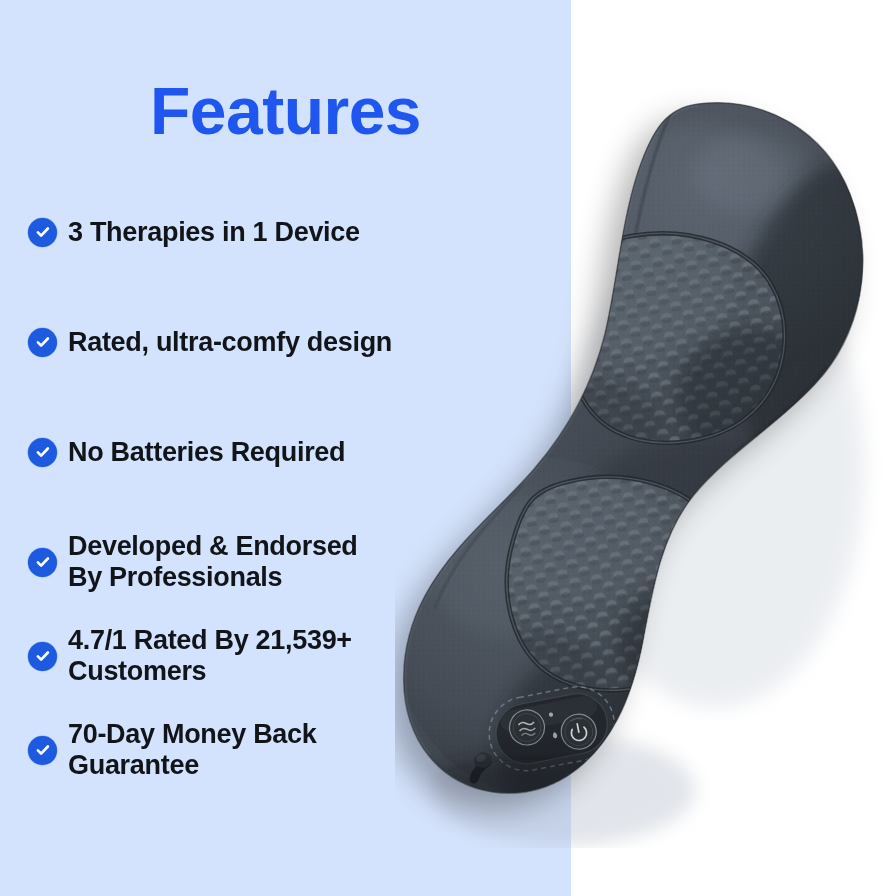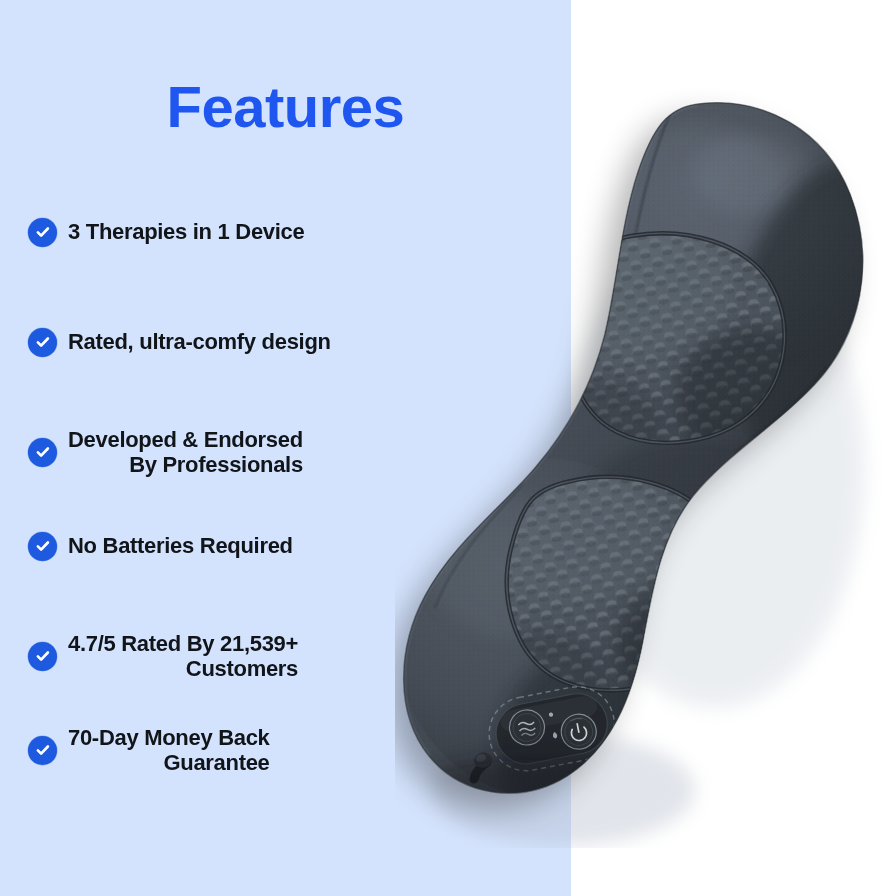--- a/index.html
+++ b/index.html
@@ -36,21 +36,21 @@
     height: 896px;
     background: #ffffff;
   }
 
   
   .heading {
     position: absolute;
     left: 0; top: 78px;
     width: 571px;
     text-align: center;
-    font-size: 58px;
+    font-size: 66px;
     font-weight: 800;
     letter-spacing: -0.5px;
     color: #1f56f0;
     line-height: 1;
     z-index: 6;
   }
 
   
   .feature-list {
     position: absolute;
@@ -79,27 +79,26 @@
     box-shadow: 0 0 0 0.5px rgba(20,70,190,0.35);
   }
   .check-badge svg {
     position: absolute;
     left: 50%;
     top: 50%;
     transform: translate(-50%,-50%);
     display: block;
   }
   .feature-text {
-    font-size: 22px;
+    font-size: 27px;
     font-weight: 800;
     color: #111418;
     line-height: 1.14;
     letter-spacing: -0.3px;
     white-space: pre-line;
-    text-align: right;
   }
 
   
   #product {
     position: absolute;
     left: 395px;
     top: 48px;
     width: 500px;
     height: 800px;
     z-index: 4;
@@ -393,46 +392,46 @@
 
     <div class="feature-item">
       <span class="check-badge">
         <svg width="17" height="17" viewBox="0 0 17 17">
           <path d="M3.4 8.9 L6.6 12.1 L13.4 5.0" fill="none" stroke="#ffffff" stroke-width="2.7" stroke-linecap="round" stroke-linejoin="round"></path>
         </svg>
       </span>
       <span class="feature-text">Rated, ultra-comfy design</span>
     </div>
 
+    <div class="feature-item">
+      <span class="check-badge">
+        <svg width="17" height="17" viewBox="0 0 17 17">
+          <path d="M3.4 8.9 L6.6 12.1 L13.4 5.0" fill="none" stroke="#ffffff" stroke-width="2.7" stroke-linecap="round" stroke-linejoin="round"></path>
+        </svg>
+      </span>
+      <span class="feature-text">No Batteries Required</span>
+    </div>
+
     <div class="feature-item two-line">
       <span class="check-badge">
         <svg width="17" height="17" viewBox="0 0 17 17">
           <path d="M3.4 8.9 L6.6 12.1 L13.4 5.0" fill="none" stroke="#ffffff" stroke-width="2.7" stroke-linecap="round" stroke-linejoin="round"></path>
         </svg>
       </span>
       <span class="feature-text">Developed &amp; Endorsed
 By Professionals</span>
     </div>
 
-    <div class="feature-item">
-      <span class="check-badge">
-        <svg width="17" height="17" viewBox="0 0 17 17">
-          <path d="M3.4 8.9 L6.6 12.1 L13.4 5.0" fill="none" stroke="#ffffff" stroke-width="2.7" stroke-linecap="round" stroke-linejoin="round"></path>
-        </svg>
-      </span>
-      <span class="feature-text">No Batteries Required</span>
-    </div>
-
     <div class="feature-item two-line">
       <span class="check-badge">
         <svg width="17" height="17" viewBox="0 0 17 17">
           <path d="M3.4 8.9 L6.6 12.1 L13.4 5.0" fill="none" stroke="#ffffff" stroke-width="2.7" stroke-linecap="round" stroke-linejoin="round"></path>
         </svg>
       </span>
-      <span class="feature-text">4.7/5 Rated By 21,539+
+      <span class="feature-text">4.7/1 Rated By 21,539+
 Customers</span>
     </div>
 
     <div class="feature-item two-line">
       <span class="check-badge">
         <svg width="17" height="17" viewBox="0 0 17 17">
           <path d="M3.4 8.9 L6.6 12.1 L13.4 5.0" fill="none" stroke="#ffffff" stroke-width="2.7" stroke-linecap="round" stroke-linejoin="round"></path>
         </svg>
       </span>
       <span class="feature-text">70-Day Money Back

